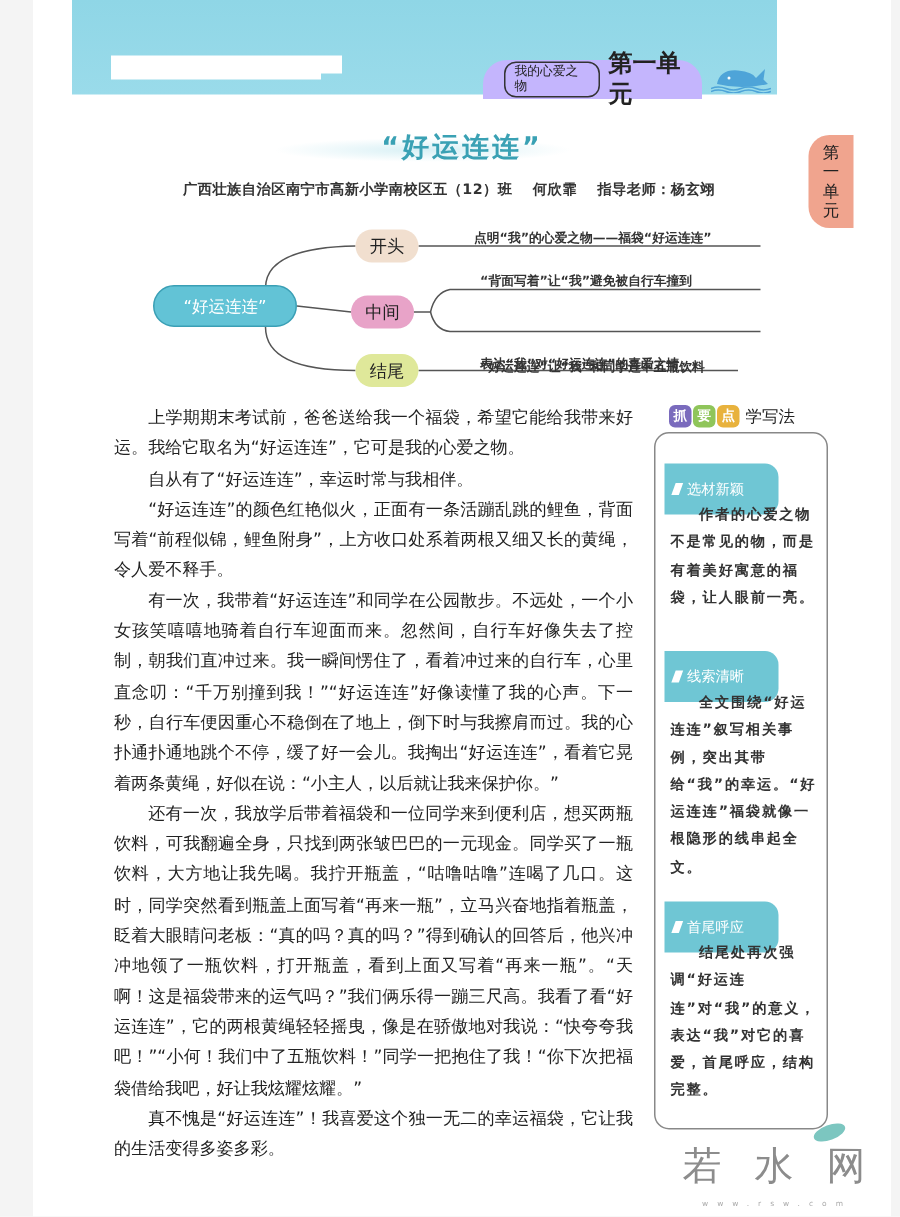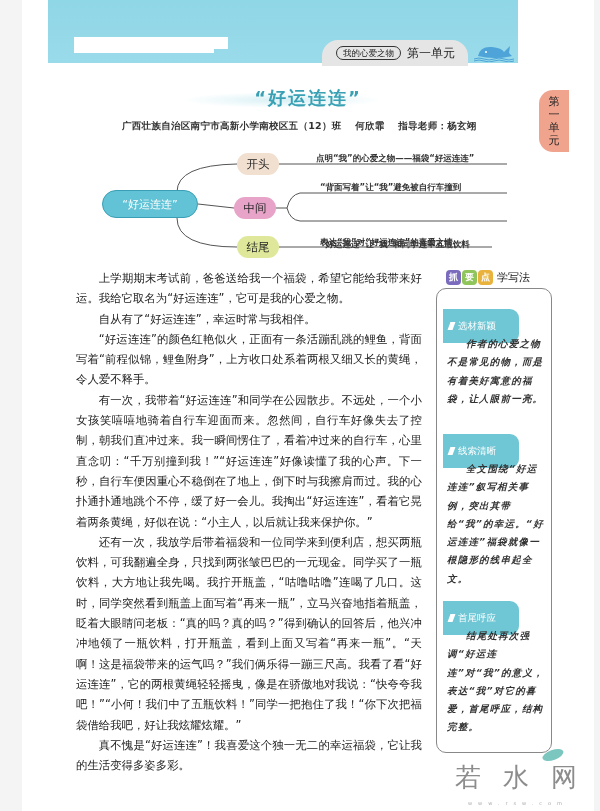--- a/index.html
+++ b/index.html
@@ -5,23 +5,23 @@
   * { box-sizing: border-box; margin: 0; padding: 0; }
   html, body { width: 600px; height: 811px; overflow: hidden; background: #f4f4f4; }
   body { font-family: "DejaVu Sans", "Liberation Sans", sans-serif; color: #222; position: relative; }
 
   .page { position: absolute; left: 22px; top: 0; width: 572px; height: 811px; background: #ffffff; }
 
   .header-band { position: absolute; left: 26px; top: 0; width: 470px; height: 63px; background: linear-gradient(180deg, #8fd6e6 0%, #9adbea 100%); }
   .header-band .white-bar1 { position: absolute; left: 26px; top: 37px; width: 154px; height: 12px; background: #fff; }
   .header-band .white-bar2 { position: absolute; left: 26px; top: 44px; width: 140px; height: 9px; background: #fff; }
 
-  .unit-tab { position: absolute; left: 300px; top: 40px; width: 146px; height: 26px; background: #e5e5e5; border-radius: 16px 16px 0 0; display: flex; align-items: center; justify-content: flex-start; padding-left: 14px; gap: 6px; }
+  .unit-tab { position: absolute; left: 300px; top: 40px; width: 146px; height: 26px; background: #c4b5fd; border-radius: 16px 16px 0 0; display: flex; align-items: center; justify-content: flex-start; padding-left: 14px; gap: 6px; }
   .unit-pill { border: 1.5px solid #333; border-radius: 8px; font-size: 8.5px; padding: 1px 6px; line-height: 10px; color: #222; }
-  .unit-label { font-size: 12px; font-weight: normal; color: #222; }
+  .unit-label { font-size: 16px; font-weight: bold; color: #222; }
 
   .whale { position: absolute; left: 452px; top: 40px; width: 40px; height: 22px; }
 
   .side-tab { position: absolute; left: 517px; top: 90px; width: 30px; height: 62px; background: #f0a48e; border-radius: 14px 0 0 14px; display: flex; flex-direction: column; align-items: center; justify-content: center; font-size: 11px; line-height: 13px; color: #222; }
 
   .title { position: absolute; left: 0; width: 572px; top: 86px; text-align: center; font-size: 18px; font-weight: bold; color: #3aa1b4; letter-spacing: 2px; }
   .title-wrap { position: absolute; left: 160px; top: 92px; width: 200px; height: 16px; background: radial-gradient(ellipse at center, #d8f0f5 0%, rgba(255,255,255,0) 70%); }
 
   .byline { position: absolute; left: 100px; top: 120px; font-size: 9.5px; font-weight: bold; color: #333; white-space: nowrap; letter-spacing: 0.3px; }
   .byline span { margin-right: 10px; margin-top: 40px; }
@@ -45,21 +45,21 @@
   .sb-title { position: absolute; left: 10px; top: 0; display: flex; align-items: center; gap: 1px; }
   .sb-badge { width: 15px; height: 15px; border-radius: 4px; font-size: 9px; color: #fff; display: flex; align-items: center; justify-content: center; font-weight: bold; }
   .sb-badge.b1 { background: #7a6bbd; }
   .sb-badge.b2 { background: #8fc55a; }
   .sb-badge.b3 { background: #e8b23d; }
   .sb-title-text { font-size: 11px; margin-left: 3px; color: #222; }
 
   .sb-box { position: absolute; left: 0; top: 18px; width: 116px; height: 465px; border: 1.5px solid #888; border-radius: 10px; }
   .sb-section-label { position: absolute; left: 6px; height: 34px; width: 76px; background: #6fc6d4; border-radius: 0 9px 9px 0; color: #fff; font-size: 9.5px; display: flex; align-items: center; padding-left: 6px; gap: 4px; text-align: center; }
   .sb-section-label .pen { width: 5px; height: 8px; background: #fff; transform: skewX(-20deg); }
-  .sb-body { position: absolute; left: 10px; width: 98px; font-size: 9.5px; line-height: 18.3px; color: #333; font-weight: bold; letter-spacing: 1.2px; font-style: italic; }
+  .sb-body { position: absolute; left: 10px; width: 98px; font-size: 9.5px; line-height: 18.3px; color: #333; font-weight: bold; letter-spacing: 1.2px; }
   .sb-body p { text-indent: 2em; }
 
   .watermark { position: absolute; left: 455px; top: 760px; font-size: 26px; color: #8c8c8c; letter-spacing: 22px; font-family: "DejaVu Sans", sans-serif; }
   .watermark-sub { position: absolute; left: 468px; top: 800px; font-size: 5px; color: #aaa; letter-spacing: 6px; }
   .leaf { position: absolute; left: 520px; top: 750px; width: 22px; height: 10px; background: #7cc6c0; border-radius: 50% 50% 50% 50%; transform: rotate(-20deg); }
 </style>
 </head>
 <body>
 
 <div class="page">

